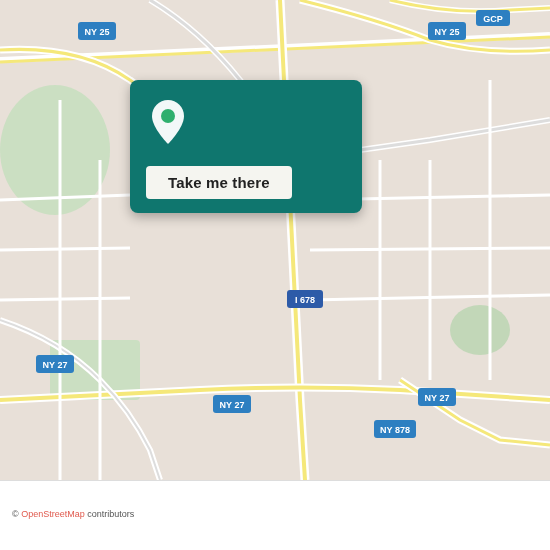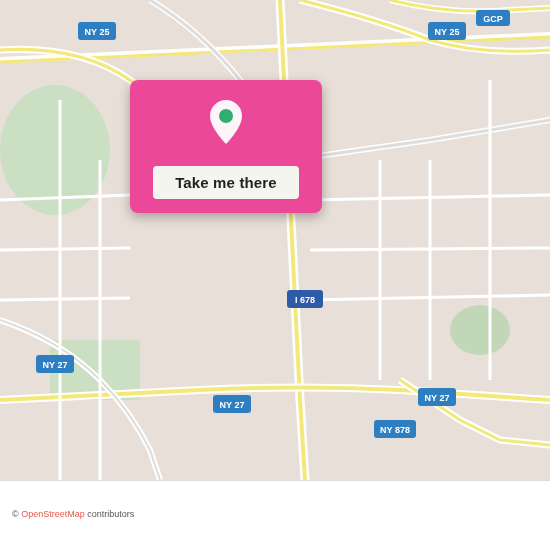--- a/index.html
+++ b/index.html
@@ -24,27 +24,27 @@
     #map-svg {
       width: 100%;
       height: 100%;
     }
 
     
     #location-card {
       position: absolute;
       top: 80px;
       left: 130px;
-      width: 192px;
-      background-color: #ec4899;
+      width: 232px;
+      background-color: #0f766e;
       border-radius: 8px;
       padding: 20px 16px 14px 16px;
       display: flex;
       flex-direction: column;
-      align-items: center;
+      align-items: flex-start;
       box-shadow: 0 4px 12px rgba(0,0,0,0.3);
     }
 
     #pin-icon {
       width: 44px;
       height: 52px;
       margin-bottom: 14px;
     }
 
     #take-me-there-btn {

